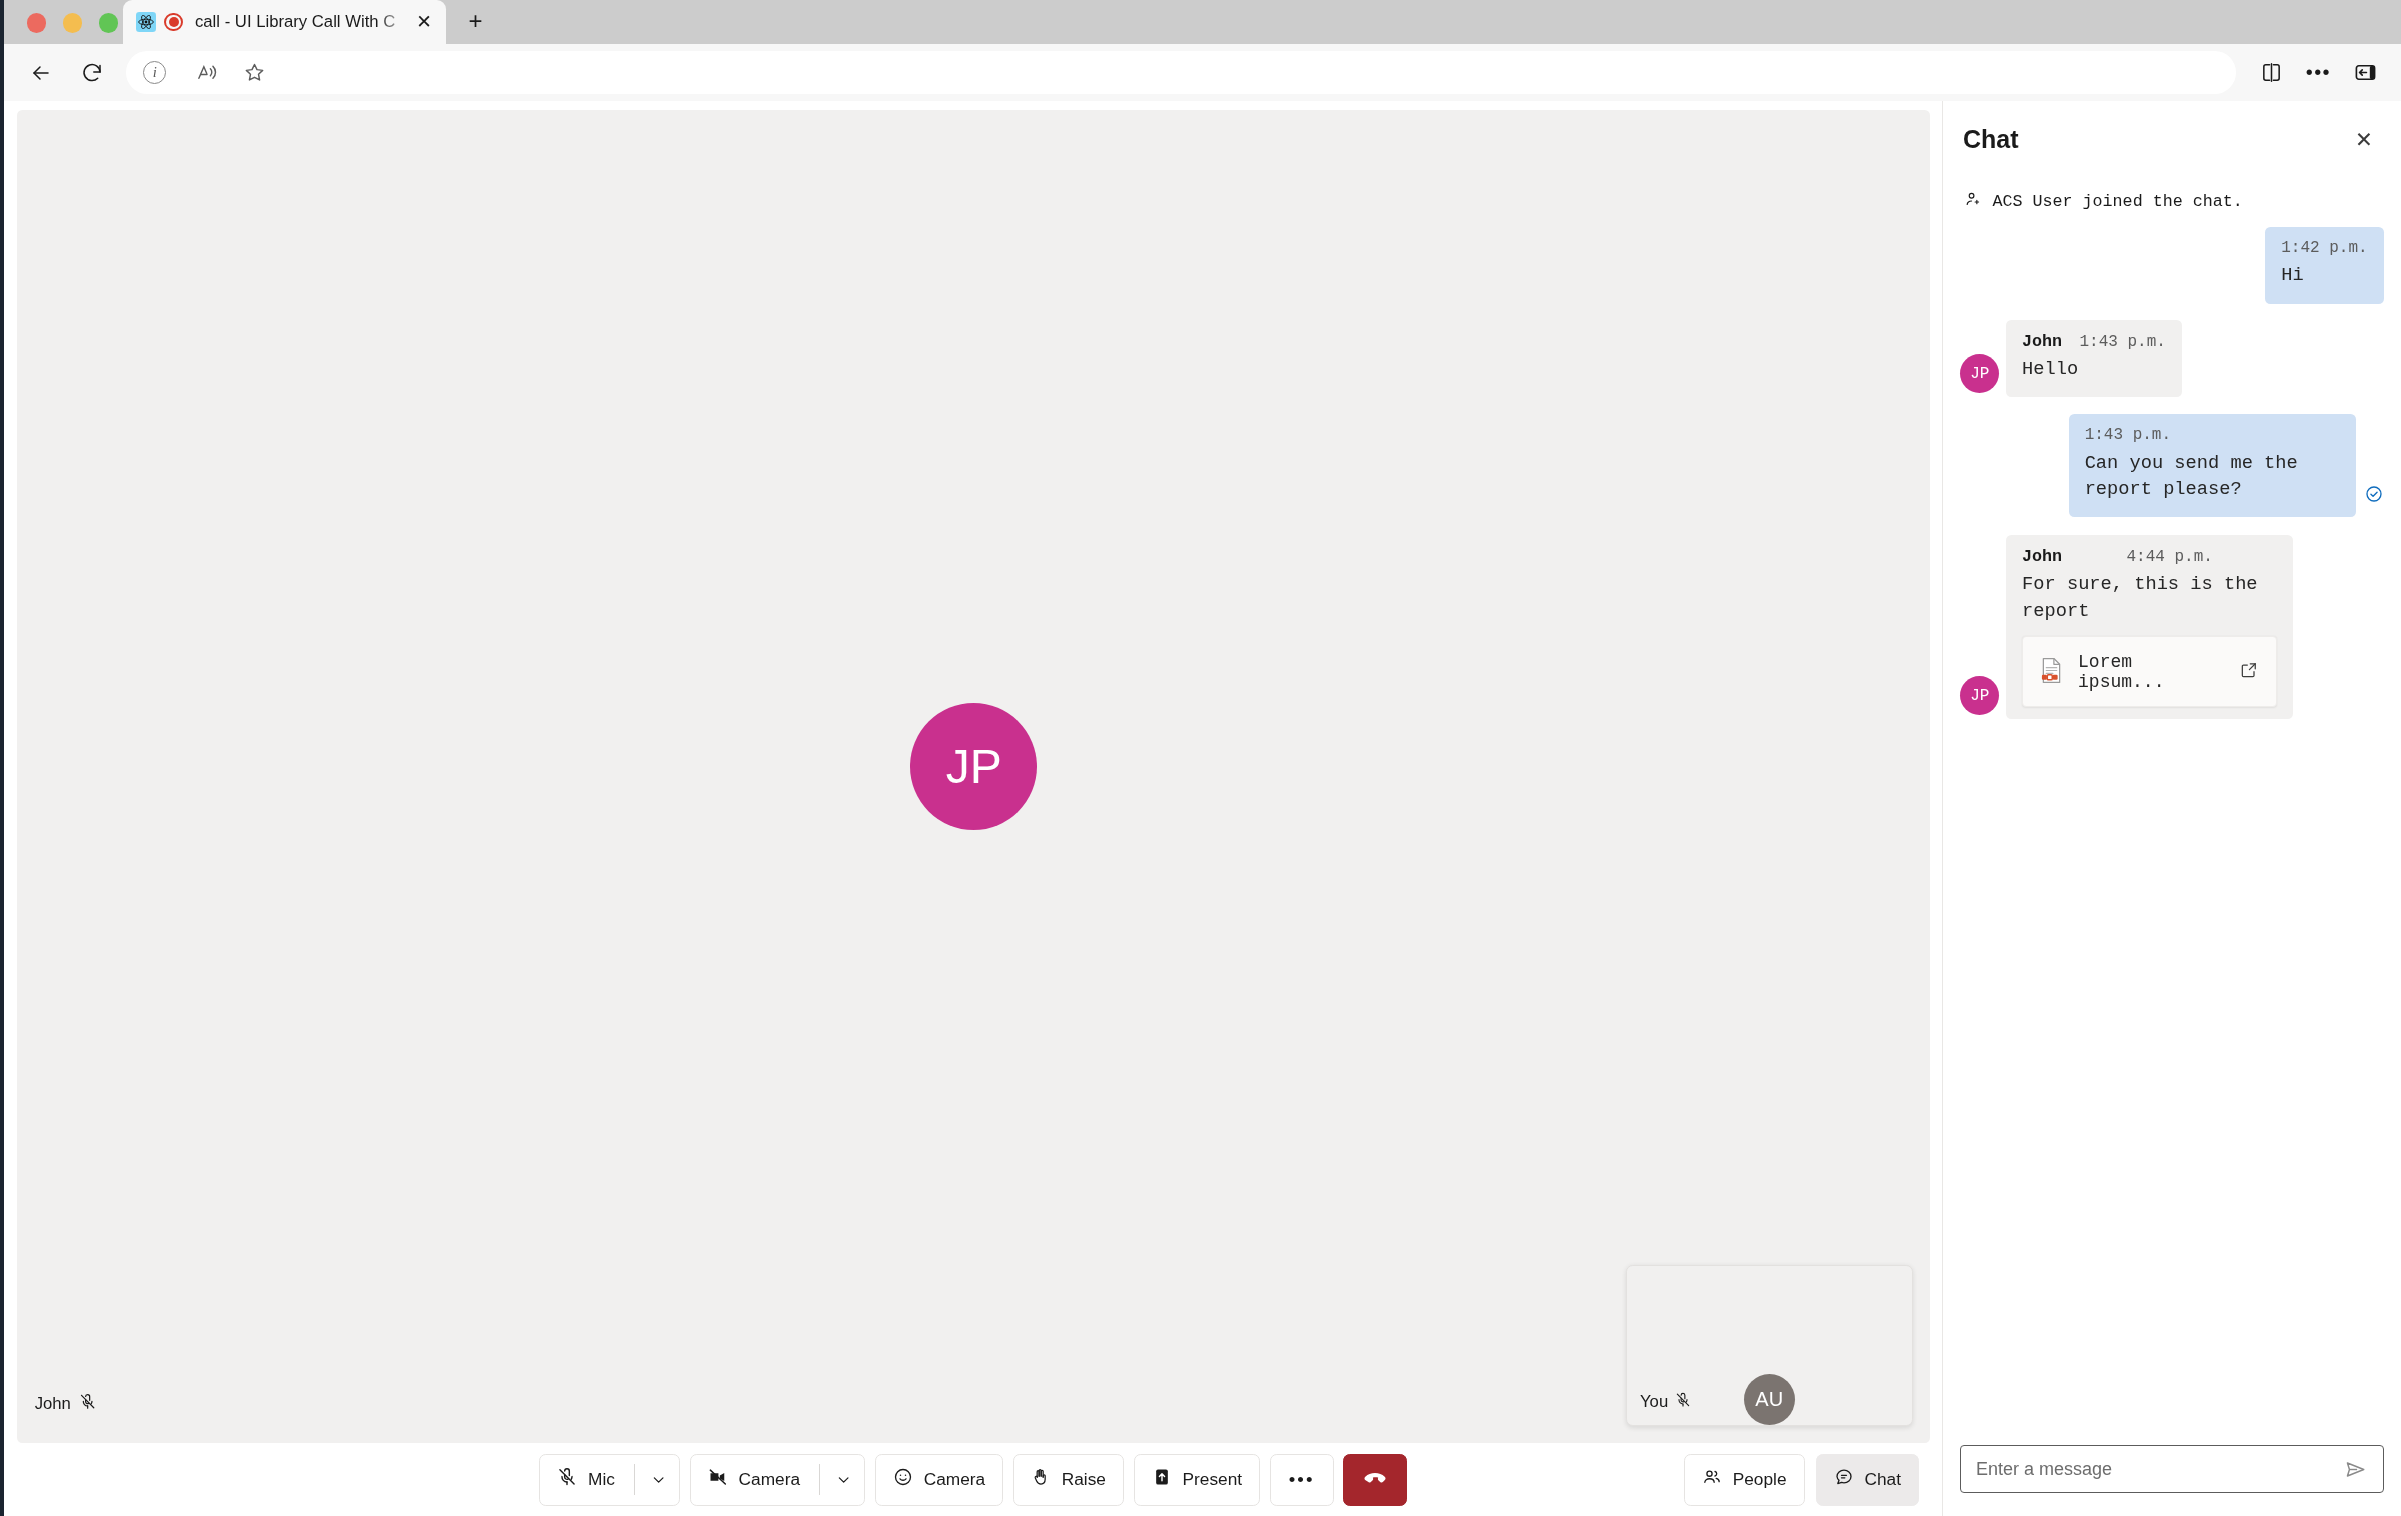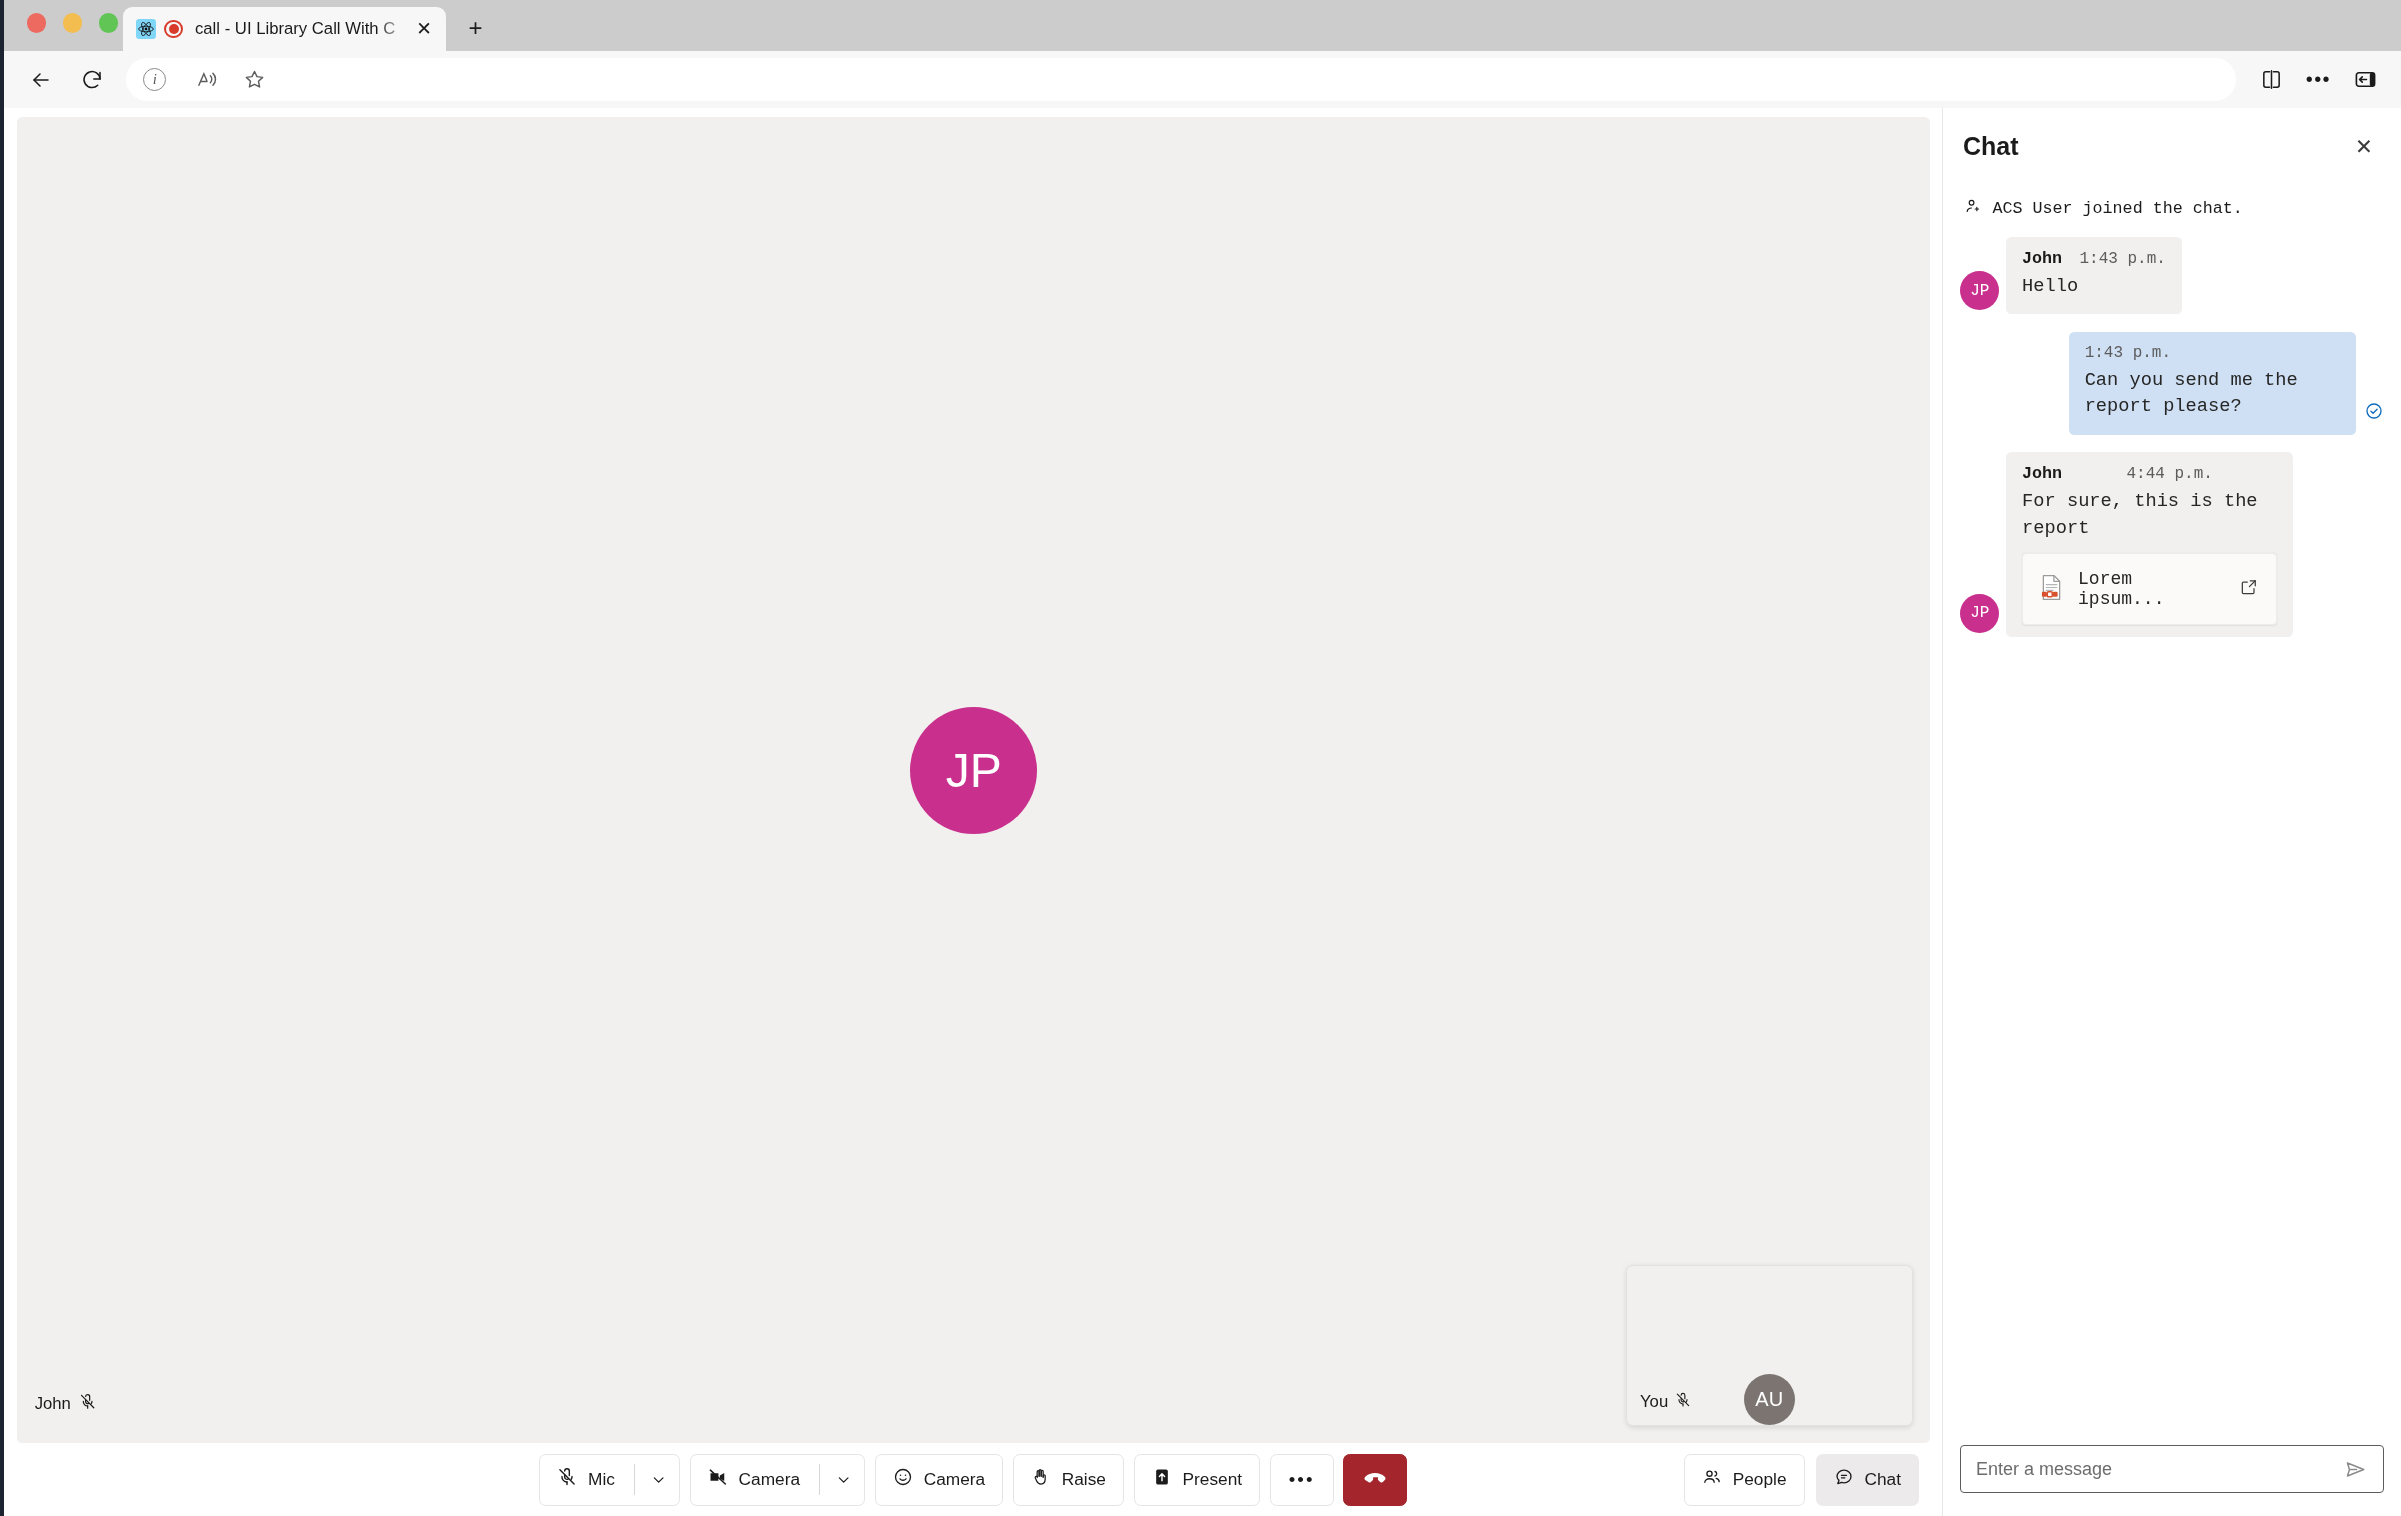--- a/index.html
+++ b/index.html
@@ -15,21 +15,21 @@
     position: absolute;
     left: 4px; top: 0;
     width: 2397px; height: 1516px;
     background: #ffffff;
     display: flex;
     flex-direction: column;
   }
 
   
   #tab-strip {
-    height: 51px;
+    height: 44px;
     background: #cccccc;
     display: flex;
     align-items: flex-end;
     position: relative;
     flex: 0 0 auto;
   }
   #traffic-lights {
     position: absolute;
     left: 23px; top: 13.3px;
     display: flex; gap: 16.7px;
@@ -580,20 +580,28 @@
           <span>
             <svg width="18.7" height="18.7" viewBox="0 0 24 24" fill="none" stroke="#1b1b1b" stroke-width="1.5" stroke-linecap="round" stroke-linejoin="round">
               <circle cx="11" cy="7.4" r="3"></circle>
               <path d="M5.4 18.6c0-2.8 2.5-4.5 5.6-4.5"></path>
               <path d="M15.6 15.4h4.4M17.8 13.2v4.4"></path>
             </svg>
           </span>
           <span>ACS User joined the chat.</span>
         </div>
 
+        <div class="msg-row outgoing">
+          <div class="bubble out">
+            <div class="bubble-meta">
+              <span class="bubble-time">1:42 p.m.</span>
+            </div>
+            <div class="bubble-text">Hi</div>
+          </div>
+        </div>
 
         <div class="msg-row incoming" style="margin-top:16px;">
           <div class="avatar msg-avatar">JP</div>
           <div class="bubble in">
             <div class="bubble-meta">
               <span class="bubble-author">John</span>
               <span class="bubble-time">1:43 p.m.</span>
             </div>
             <div class="bubble-text">Hello</div>
           </div>

